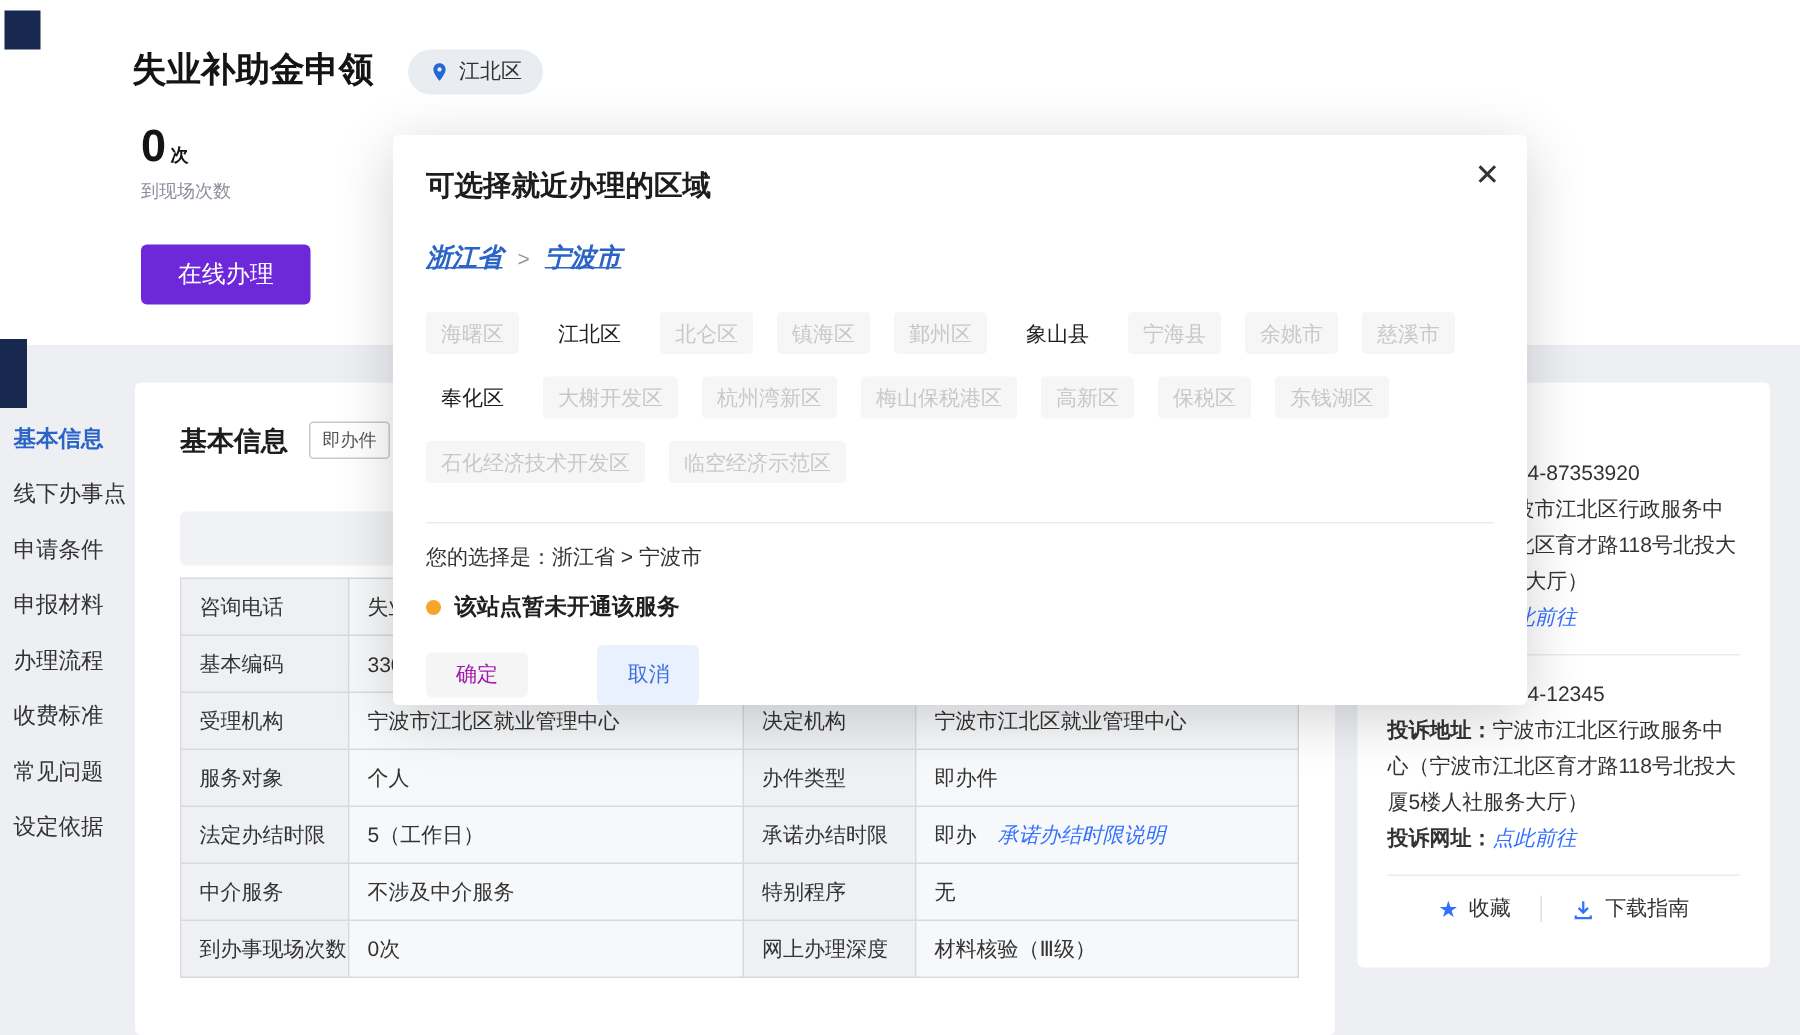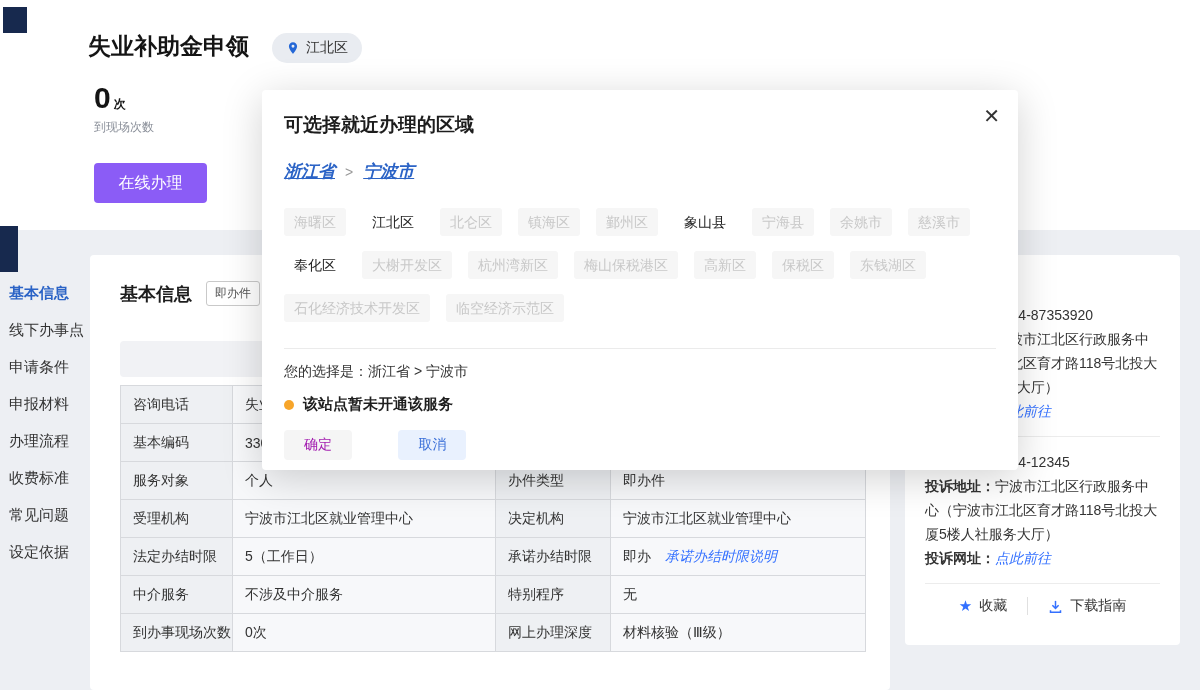--- a/index.html
+++ b/index.html
@@ -13,21 +13,21 @@
   .header { position:absolute; left:0; top:0; width:1200px; height:230px; background:#fff; }
   .deco-a { position:absolute; left:3px; top:7px; width:24px; height:26px; background:#17294e; }
   .deco-b { position:absolute; left:0; top:226px; width:18px; height:46px; background:#17294e; z-index:3; }
   .page-title { position:absolute; left:88px; top:31px; font-size:23px; font-weight:bold; color:#141414; }
   .loc-badge { position:absolute; left:272px; top:33px; height:30px; background:#e9ecf1; border-radius:15px;
                display:flex; align-items:center; gap:6px; padding:0 14px; font-size:14px; color:#333; }
   .stats { position:absolute; left:94px; top:82px; display:flex; gap:28px; }
   .stat-num { font-size:30px; font-weight:bold; color:#141414; line-height:32px; }
   .stat-unit { font-size:12px; font-weight:bold; color:#141414; margin-left:3px; }
   .stat-label { font-size:12px; color:#8a8f99; margin-top:5px; }
-  .apply-btn { position:absolute; left:94px; top:163px; width:113px; height:40px; background:#8b5cf6;
+  .apply-btn { position:absolute; left:94px; top:163px; width:113px; height:40px; background:#6d28d9;
                color:#fff; font-size:16px; border:none; border-radius:4px; }
 
   
   .sidebar { position:absolute; left:0; top:274px; width:88px; }
   .side-item { height:37px; line-height:37px; padding-left:9px; font-size:15px; color:#333; cursor:pointer; white-space:nowrap; }
   .side-item.active { color:#2b63c6; font-weight:bold; }
 
   
   .main-card { position:absolute; left:90px; top:255px; width:800px; height:435px; background:#fff; border-radius:4px; }
   .section-head { position:absolute; left:30px; top:26px; display:flex; align-items:center; }
@@ -62,21 +62,21 @@
   .region-grid { margin-top:24px; display:flex; flex-wrap:wrap; column-gap:16px; row-gap:15px; }
   .region-btn { font-size:14px; padding:6px 10px; border:none; border-radius:3px; line-height:16px; }
   .region-btn.disabled { background:#f6f6f6; color:#c8c8c8; cursor:default; }
   .region-btn.enabled { background:transparent; color:#1f1f1f; }
   .modal-divider { border-top:1px solid #ebebeb; margin-top:26px; }
   .selection { margin-top:14px; font-size:14px; color:#333; }
   .warning { margin-top:14px; display:flex; align-items:center; gap:9px; font-size:15px; font-weight:bold; color:#1f1f1f; }
   .warn-dot { width:10px; height:10px; border-radius:50%; background:#f7a52a; }
   .modal-actions { margin-top:16px; }
   .btn-confirm { width:68px; height:30px; background:#f5f5f5; color:#a21caf; border:none; border-radius:4px; font-size:14px; cursor:default; }
-  .btn-cancel { width:68px; height:30px; background:#e9f1fe; color:#3a6fd8; border:none; border-radius:4px; font-size:14px; margin-left:42px; }
+  .btn-cancel { width:68px; height:40px; background:#e9f1fe; color:#3a6fd8; border:none; border-radius:4px; font-size:14px; margin-left:42px; }
 </style>
 </head>
 <body>
 
 <div class="header">
   <div class="deco-a"></div>
   <h1 class="page-title">失业补助金申领</h1>
   <div class="loc-badge">
     <span style="display:flex;">
       <svg width="14" height="14" viewBox="0 0 24 24">
@@ -122,30 +122,30 @@
     <tbody>
         <tr>
           <td class="lbl"><span>咨询电话</span></td>
           <td colspan="3"><span>失业补助金申领</span></td>
         </tr>
         <tr>
           <td class="lbl"><span>基本编码</span></td>
           <td colspan="3"><span>330C</span></td>
         </tr>
         <tr>
+          <td class="lbl"><span>受理机构</span></td>
+          <td><span>宁波市江北区就业管理中心</span></td>
+          <td class="lbl"><span>决定机构</span></td>
+          <td><span>宁波市江北区就业管理中心</span></td>
+        </tr>
+        <tr>
           <td class="lbl"><span>服务对象</span></td>
           <td><span>个人</span></td>
           <td class="lbl"><span>办件类型</span></td>
           <td><span>即办件</span></td>
-        </tr>
-        <tr>
-          <td class="lbl"><span>受理机构</span></td>
-          <td><span>宁波市江北区就业管理中心</span></td>
-          <td class="lbl"><span>决定机构</span></td>
-          <td><span>宁波市江北区就业管理中心</span></td>
         </tr>
         <tr>
           <td class="lbl"><span>法定办结时限</span></td>
           <td><span>5（工作日）</span></td>
           <td class="lbl"><span>承诺办结时限</span></td>
           <td><span>即办</span><a class="cell-link">承诺办结时限说明</a></td>
         </tr>
         <tr>
           <td class="lbl"><span>中介服务</span></td>
           <td><span>不涉及中介服务</span></td>

